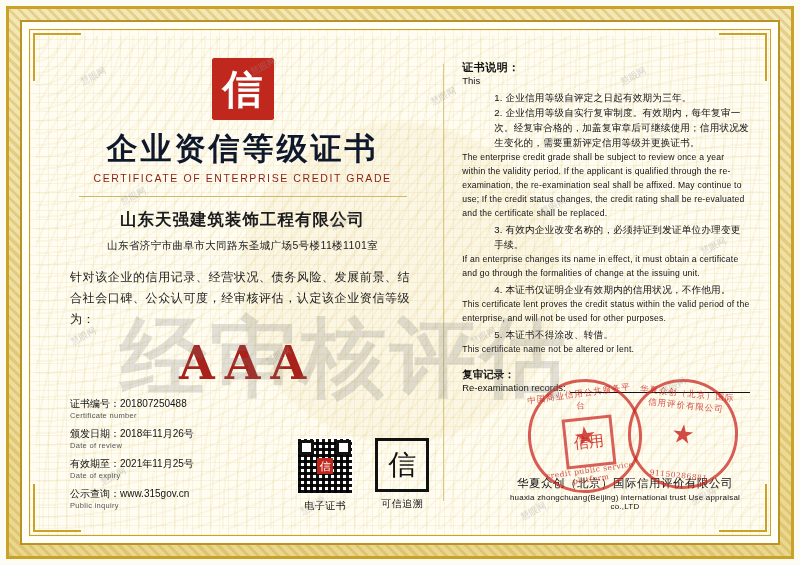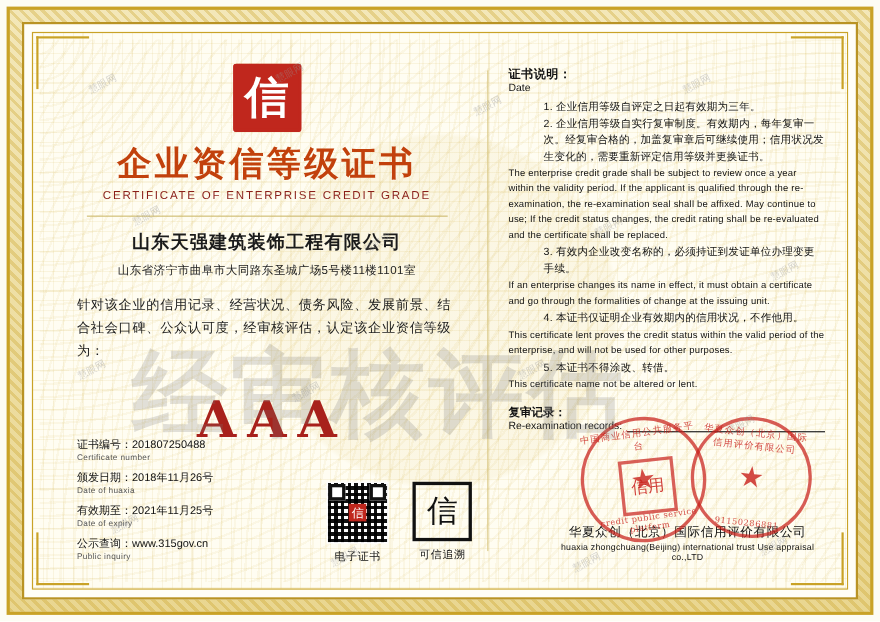--- a/index.html
+++ b/index.html
@@ -110,21 +110,21 @@
     font-weight: bold;
     line-height: 1;
     letter-spacing: 0;
     box-shadow: inset 0 0 0 3px #c0271d;
   }
 
   .title-cn {
     font-family: "DejaVu Serif", serif;
     font-size: 31px;
     font-weight: bold;
-    color: #c2410c;
+    color: #0f172a;
     letter-spacing: 3px;
     margin: 4px 0 2px 0;
     white-space: nowrap;
   }
   .title-en {
     font-size: 10.5px;
     color: #8a1f19;
     letter-spacing: 1.6px;
     margin-bottom: 12px;
     white-space: nowrap;
@@ -149,21 +149,21 @@
     letter-spacing: .4px;
     margin-bottom: 14px;
   }
   .body-text {
     font-size: 12px;
     color: #1b1b1b;
     line-height: 21px;
     letter-spacing: .6px;
     text-align: left;
     padding: 0 18px;
-    margin-bottom: 24px;
+    margin-bottom: 6px;
   }
   .grade {
     font-family: "DejaVu Serif", serif;
     font-size: 46px;
     font-weight: bold;
     color: #a8211b;
     letter-spacing: 10px;
     margin: 6px 0 2px 0;
     text-indent: 10px;
   }
@@ -413,21 +413,21 @@
         <div class="meta-row">
           <div class="meta-line">
             <span>证书编号：</span><span>201807250488</span>
           </div>
           <div class="meta-label-en">Certificate number</div>
         </div>
         <div class="meta-row">
           <div class="meta-line">
             <span>颁发日期：</span><span>2018年11月26号</span>
           </div>
-          <div class="meta-label-en">Date of huaxia</div>
+          <div class="meta-label-en">Date of review</div>
         </div>
         <div class="meta-row">
           <div class="meta-line">
             <span>有效期至：</span><span>2021年11月25号</span>
           </div>
           <div class="meta-label-en">Date of expiry</div>
         </div>
         <div class="meta-row">
           <div class="meta-line">
             <span>公示查询：</span><span>www.315gov.cn</span>
@@ -449,21 +449,21 @@
           </div>
           <div class="code-caption">可信追溯</div>
         </div>
       </div>
     </div>
 
     <div class="divider"></div>
 
     <div class="col-right">
       <div class="notes-title-cn">证书说明：</div>
-      <div class="notes-title-en">Date</div>
+      <div class="notes-title-en">This</div>
 
       <div class="note-cn">1. 企业信用等级自评定之日起有效期为三年。</div>
 
       <div class="note-cn">2. 企业信用等级自实行复审制度。有效期内，每年复审一次。经复审合格的，加盖复审章后可继续使用；信用状况发生变化的，需要重新评定信用等级并更换证书。</div>
       <div class="note-en">The enterprise credit grade shall be subject to review once a year within the validity period. If the applicant is qualified through the re-examination, the re-examination seal shall be affixed. May continue to use; If the credit status changes, the credit rating shall be re-evaluated and the certificate shall be replaced.</div>
 
       <div class="note-cn">3. 有效内企业改变名称的，必须持证到发证单位办理变更手续。</div>
       <div class="note-en">If an enterprise changes its name in effect, it must obtain a certificate and go through the formalities of change at the issuing unit.</div>
 
       <div class="note-cn">4. 本证书仅证明企业有效期内的信用状况，不作他用。</div>

